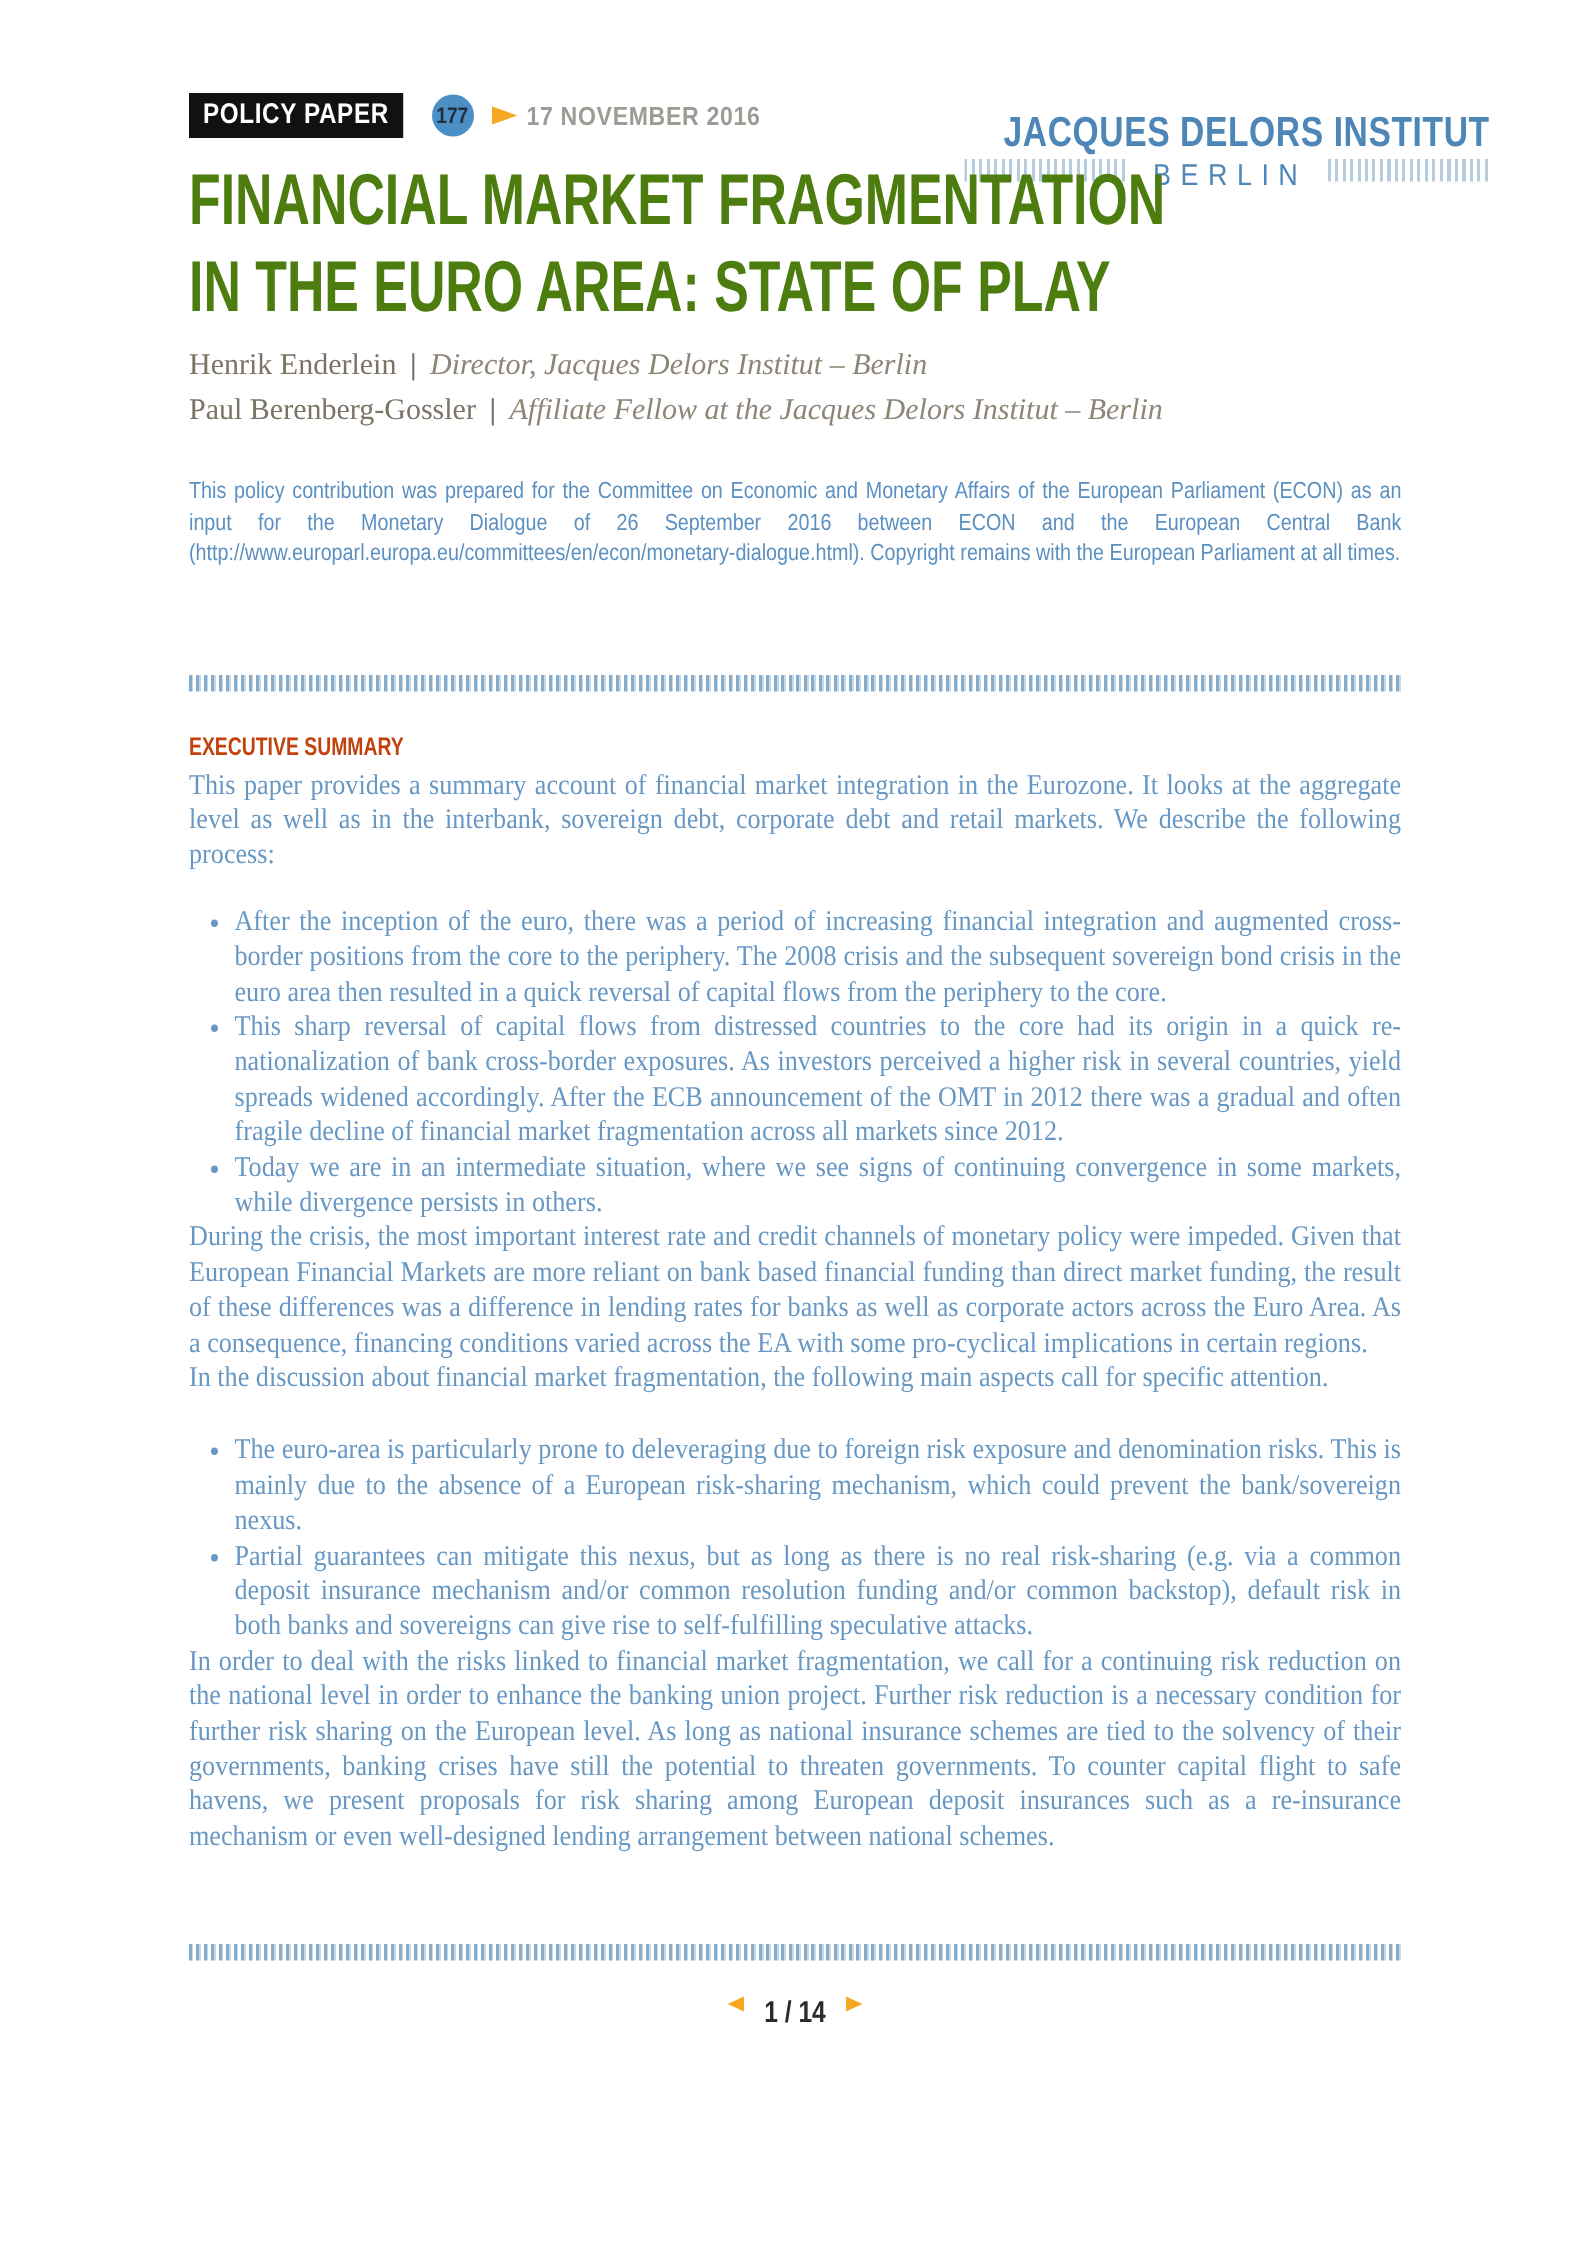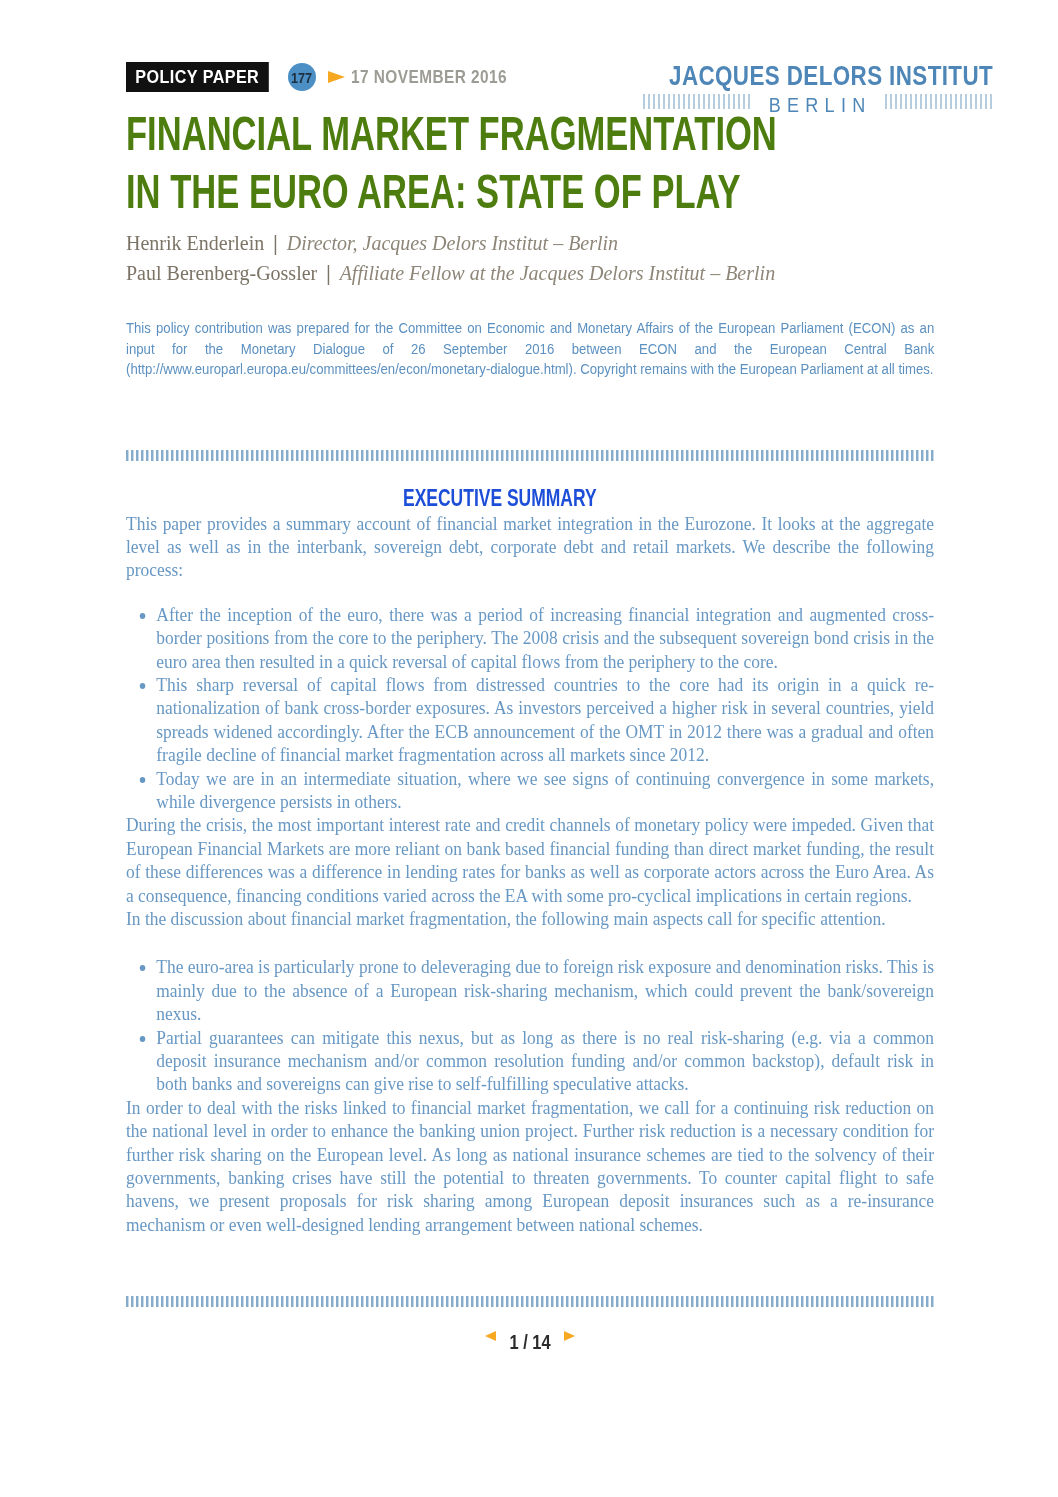--- a/index.html
+++ b/index.html
@@ -16,21 +16,21 @@
          display:flex;align-items:center;justify-content:center;flex:0 0 auto;}
   .issue-circle span{font-family:"Liberation Sans",sans-serif;font-weight:bold;font-size:15px;
          color:#1d2f3e;transform:scaleX(.85);display:inline-block;}
   .tri-right{width:0;height:0;border-left:17px solid #f7a823;border-top:6px solid transparent;
          border-bottom:6px solid transparent;margin-left:12px;}
   .pub-date{font-family:"Liberation Sans",sans-serif;font-weight:bold;font-size:17.5px;color:#9c9c94;
          letter-spacing:.5px;margin-left:6px;display:inline-block;transform:scaleX(.88);
          transform-origin:left center;white-space:nowrap;}
 
   
-  .logo{position:absolute;top:60px;right:65px;text-align:right;}
+  .logo{position:absolute;top:72px;right:65px;text-align:right;}
   .logo-line1{font-family:"Liberation Sans",sans-serif;font-weight:bold;font-size:28px;color:#4d86b7;
          letter-spacing:.5px;display:inline-block;transform:scaleX(.80);transform-origin:right center;
          white-space:nowrap;}
   .logo-line2{display:flex;align-items:flex-start;justify-content:flex-end;margin-top:2px;}
   .logo-ticks{width:108px;height:15px;
          background:repeating-linear-gradient(90deg,#b5cddf 0 2px,transparent 2px 5px);}
   .logo-berlin{font-family:"Liberation Sans",sans-serif;font-size:20px;color:#4d86b7;
          letter-spacing:7px;margin:0 8px 0 12px;display:inline-block;transform:scaleX(.9);
          transform-origin:center;white-space:nowrap;}
 
@@ -50,22 +50,22 @@
       font-family:"Liberation Sans",sans-serif;font-size:15.5px;line-height:20.5px;color:#5b90c0;
       text-align:justify;}
 
   
   .tick-divider{height:11px;width:808px;
       background:repeating-linear-gradient(90deg,#87abcb 0 2px,#c6d9e8 2px 3px,transparent 3px 5px);}
   .divider-top{margin-top:70px;}
   .divider-bottom{margin-top:60px;}
 
   
-  h2{margin:23px 0 0 0;font-family:"Liberation Sans",sans-serif;font-weight:bold;font-size:23px;
-     color:#1d4ed8;line-height:28px;text-align:center;}
+  h2{margin:23px 0 0 0;font-family:"Liberation Sans",sans-serif;font-weight:bold;font-size:17px;
+     color:#c2410c;line-height:28px;}
   h2 .tline{display:inline-block;transform:scaleX(.76);transform-origin:left center;white-space:nowrap;}
 
   .squeeze{width:880px;transform:scaleX(.9182);transform-origin:left top;}
   .body-text{font-size:19px;line-height:23.4px;color:#6797c3;text-align:justify;}
   .body-text p{margin:0;}
   .p-first{margin-top:25px;}
   .blist{margin:0;padding-left:33px;list-style:disc;}
   .blist li{text-align:justify;}
   .ul1{margin-top:21px;}
   .p2{margin-top:15px;}

